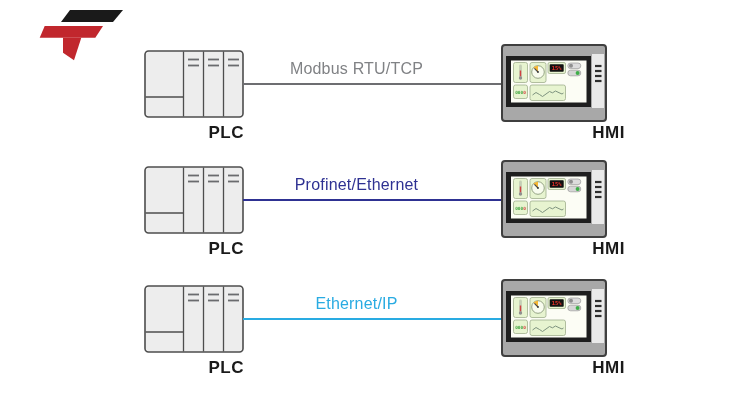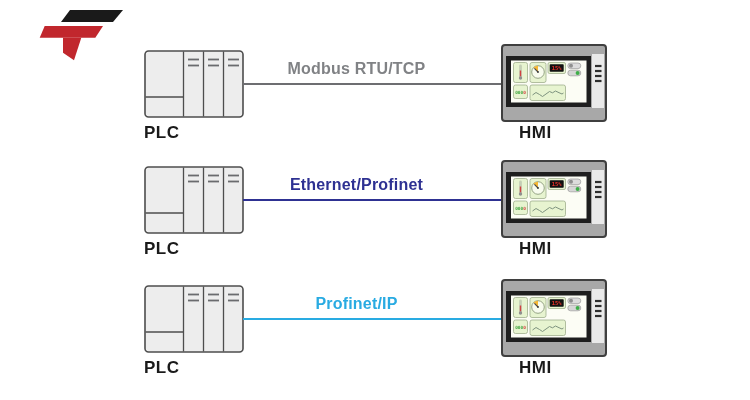--- a/index.html
+++ b/index.html
@@ -8,29 +8,29 @@
     font-family:"Liberation Sans", sans-serif;
   }
   .logo{position:absolute;left:38px;top:6px;}
   .row{position:absolute;left:0;width:750px;height:110px;}
   .row-1{top:40px;}
   .row-2{top:156px;}
   .row-3{top:275px;}
   .plc-svg{position:absolute;left:144px;top:10px;}
   .hmi-svg{position:absolute;left:501px;top:4px;}
   .device-label{
-    position:absolute;top:83px;text-align:left;
+    position:absolute;top:83px;text-align:right;
     font-weight:bold;font-size:17px;color:#1a1a1a;letter-spacing:0.5px;
   }
   .plc-label{left:144px;width:100px;}
   .hmi-label{left:519px;width:106px;}
   .wire{position:absolute;left:243px;top:43px;width:259px;height:2px;background:#6d6e71;}
   .wire-label{
     position:absolute;left:243px;top:20px;width:227px;text-align:center;
-    font-weight:bold;font-size:16px;letter-spacing:0.2px;
+    font-weight:normal;font-size:16px;letter-spacing:0.2px;
   }
   svg{display:block;}
   .defs-holder{position:absolute;width:0;height:0;overflow:hidden;}
 </style>
 </head>
 <body>
 
 <svg class="defs-holder" aria-hidden="true">
   <defs>
     <symbol id="plc-symbol" viewBox="0 0 100 68">
@@ -120,31 +120,31 @@
     </svg>
   <div class="device-label hmi-label">HMI</div>
 </div>
 
 <div class="row row-2">
   <svg class="plc-svg" width="100" height="68">
       <use href="#plc-symbol"></use>
     </svg>
   <div class="device-label plc-label">PLC</div>
   <div class="wire" style="background-color: rgb(46, 49, 146);"></div>
-  <div class="wire-label" style="color: rgb(46, 49, 146);">Ethernet/Profinet</div>
+  <div class="wire-label" style="color: rgb(46, 49, 146);">Profinet/Ethernet</div>
   <svg class="hmi-svg" width="106" height="78">
       <use href="#hmi-symbol"></use>
     </svg>
   <div class="device-label hmi-label">HMI</div>
 </div>
 
 <div class="row row-3">
   <svg class="plc-svg" width="100" height="68">
       <use href="#plc-symbol"></use>
     </svg>
   <div class="device-label plc-label">PLC</div>
   <div class="wire" style="background-color: rgb(41, 171, 226);"></div>
-  <div class="wire-label" style="color: rgb(41, 171, 226);">Profinet/IP</div>
+  <div class="wire-label" style="color: rgb(41, 171, 226);">Ethernet/IP</div>
   <svg class="hmi-svg" width="106" height="78">
       <use href="#hmi-symbol"></use>
     </svg>
   <div class="device-label hmi-label">HMI</div>
 </div>
 
 </body></html>

